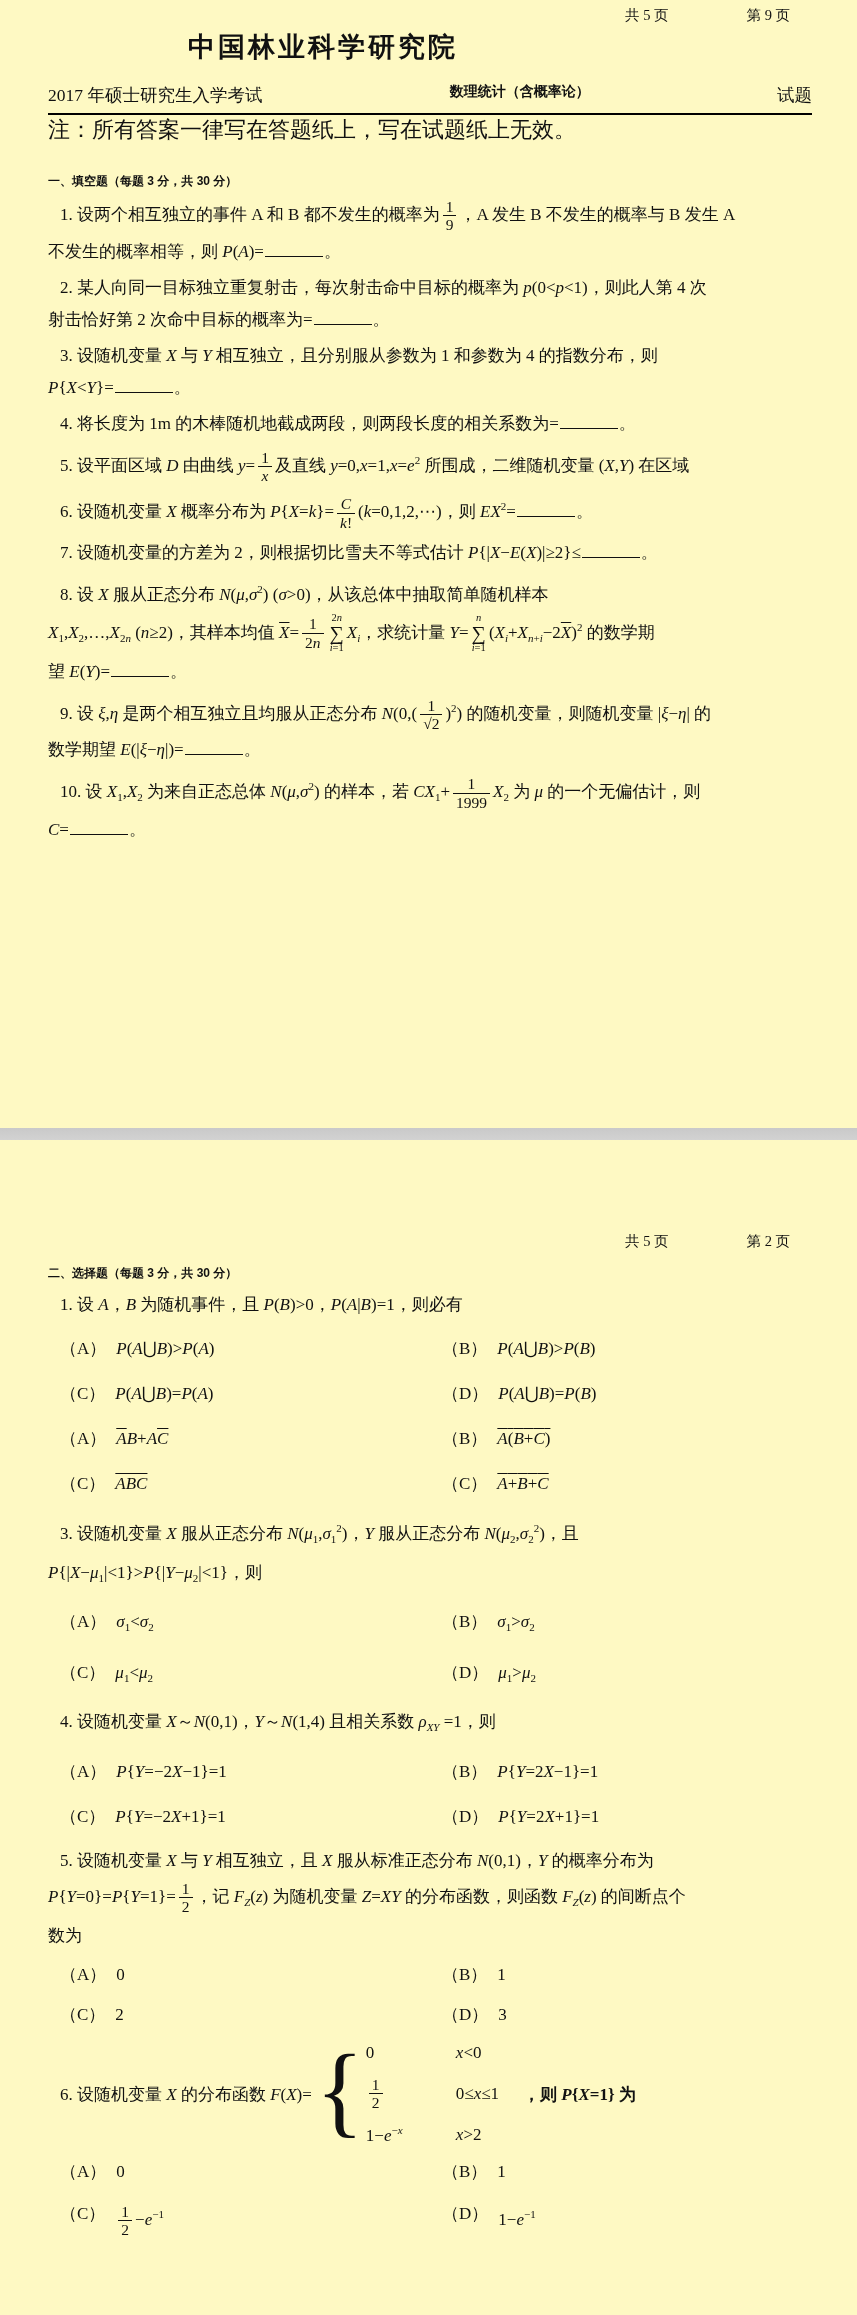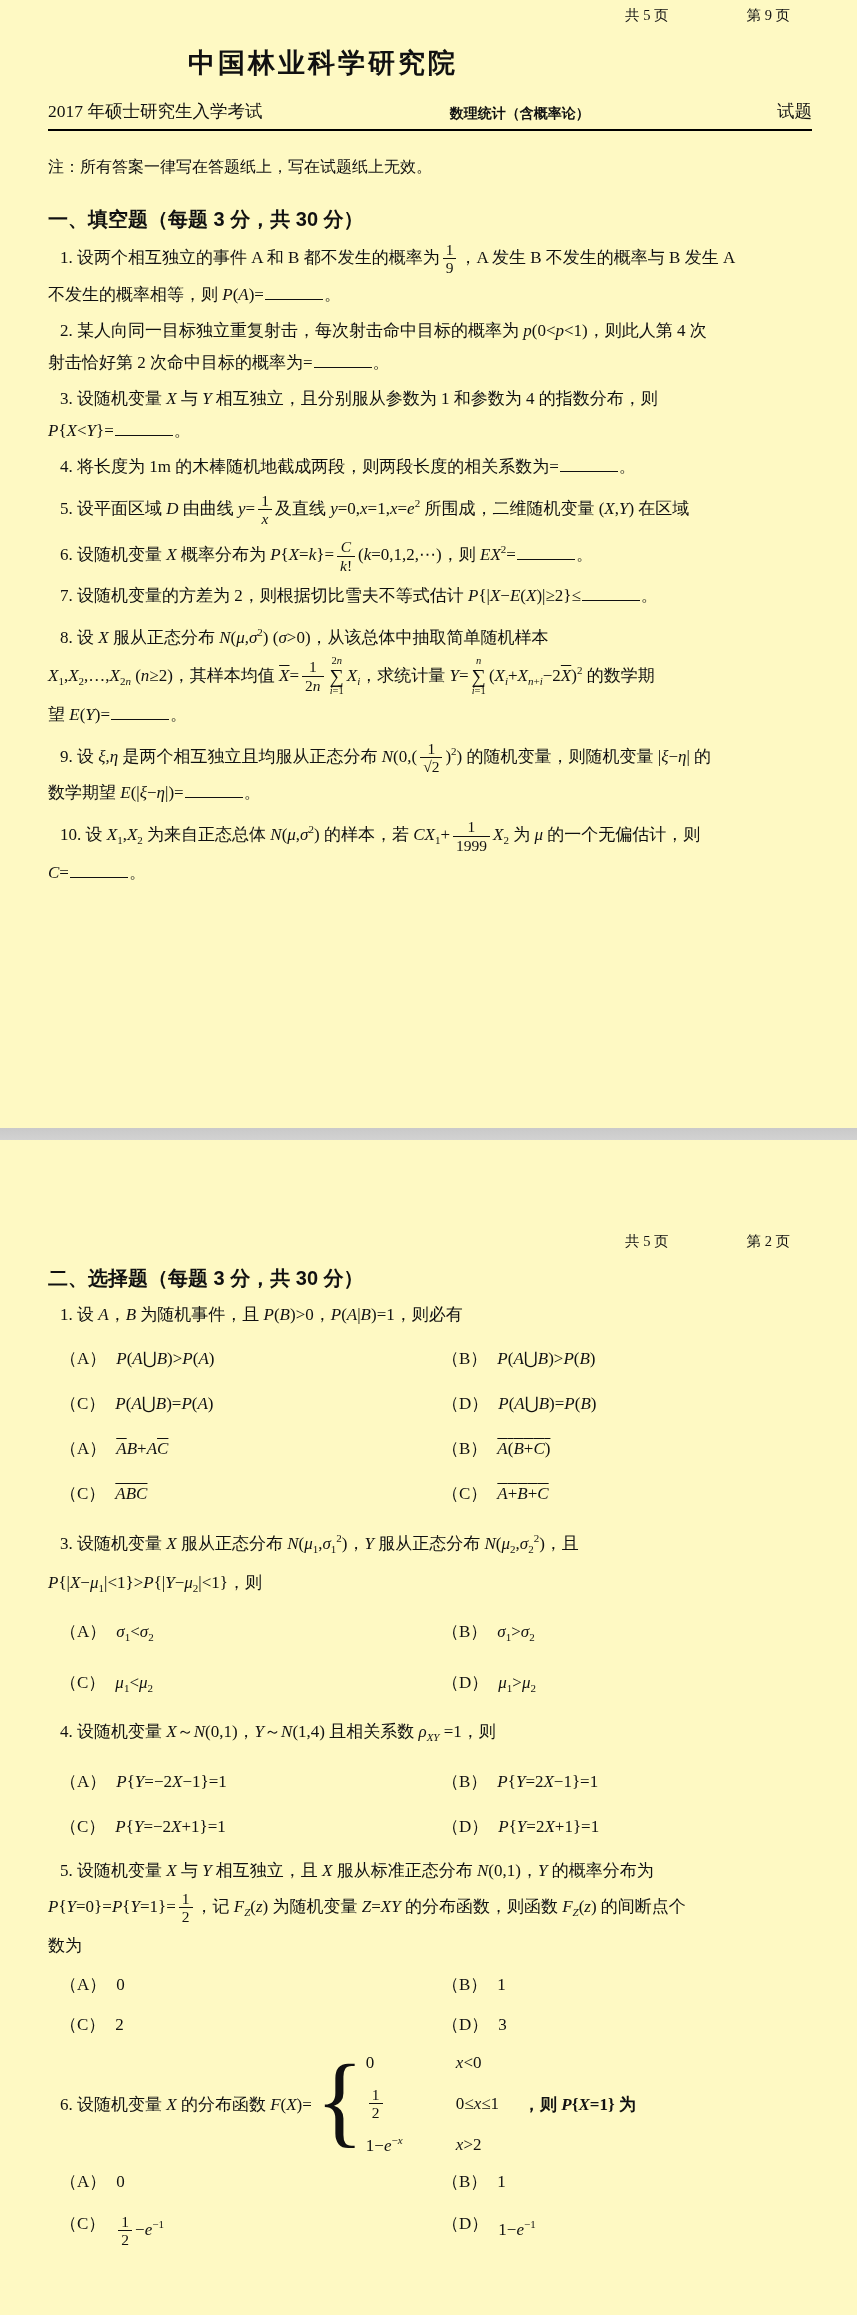--- a/index.html
+++ b/index.html
@@ -2,25 +2,25 @@
 <html><head>
 <meta charset="utf-8">
 <style>
   html,body{margin:0;padding:0;background:#ffffff;}
   body{width:857px;color:#111;font-family:"Liberation Serif","DejaVu Serif",serif;font-size:17px;}
   .page{box-sizing:border-box;background:#fef9c3;}
   .p1{height:1128px;overflow:hidden;padding:6px 45px 0 48px;}
   .p2{height:1175px;overflow:hidden;padding:92px 45px 0 48px;}
   .divider{height:12px;background:linear-gradient(180deg,#c9c9c9,#d7d7d7);}
   .phead{display:flex;justify-content:flex-end;gap:78px;padding-right:22px;font-size:14.5px;}
-  .title{font-family:"Liberation Sans","DejaVu Sans",sans-serif;font-weight:bold;font-size:27px;letter-spacing:3px;padding-left:140px;margin-top:20px;}
-  .subrow{display:flex;justify-content:space-between;align-items:flex-end;margin-top:18px;padding-bottom:6px;border-bottom:2px solid #000;font-size:17.5px;}
+  .title{font-family:"Liberation Sans","DejaVu Sans",sans-serif;font-weight:bold;font-size:27px;letter-spacing:3px;padding-left:140px;margin-top:4px;}
+  .subrow{display:flex;justify-content:space-between;align-items:flex-start;margin-top:18px;padding-bottom:6px;border-bottom:2px solid #000;font-size:17.5px;}
   .subrow .mid{font-family:"Liberation Sans","DejaVu Sans",sans-serif;font-weight:bold;font-size:14px;}
-  .note{margin-top:26px;font-size:16px;}
-  .sect{margin-top:28px;font-family:"Liberation Sans","DejaVu Sans",sans-serif;font-weight:bold;font-size:20px;}
+  .note{font-size:22px;}
+  .sect{margin-top:28px;font-family:"Liberation Sans","DejaVu Sans",sans-serif;font-weight:bold;font-size:12px;}
   .q{margin-top:8px;}
   .qline{margin:4px 0;line-height:28px;}
   .p2 .qline{line-height:30px;}
   .indent{padding-left:12px;}
   i{font-family:"Liberation Serif","DejaVu Serif",serif;}
   sub,sup{font-size:11px;}
   .blank{display:inline-block;width:58px;border-bottom:1.5px solid #111;height:1.02em;vertical-align:baseline;margin:0 1px;}
   .frac{display:inline-flex;flex-direction:column;text-align:center;vertical-align:middle;line-height:1.12;font-size:15.5px;margin:0 3px;}
   .frac .fn{border-bottom:1.3px solid #111;padding:0 3px;}
   .frac .fd{padding:0 3px;}

